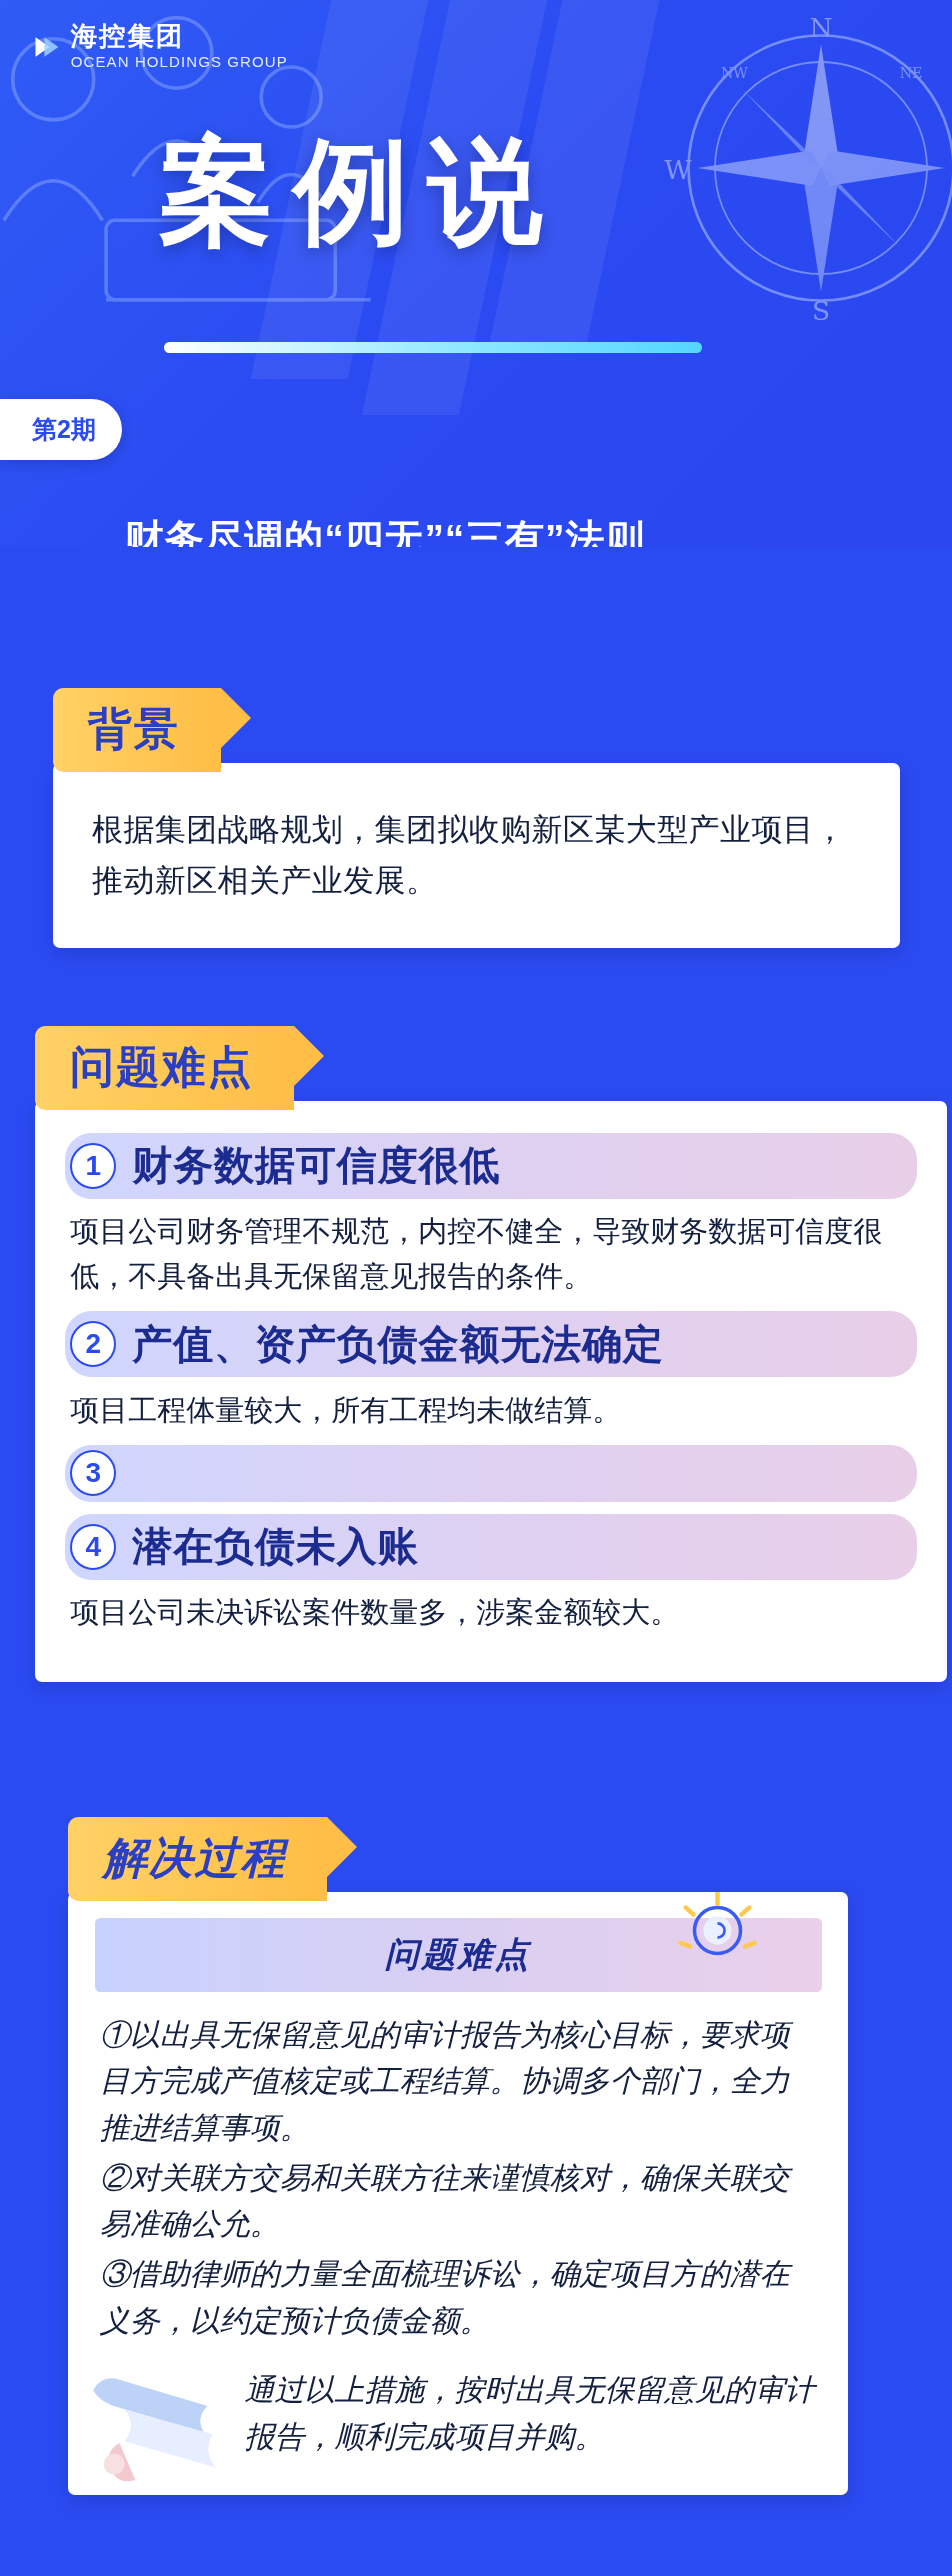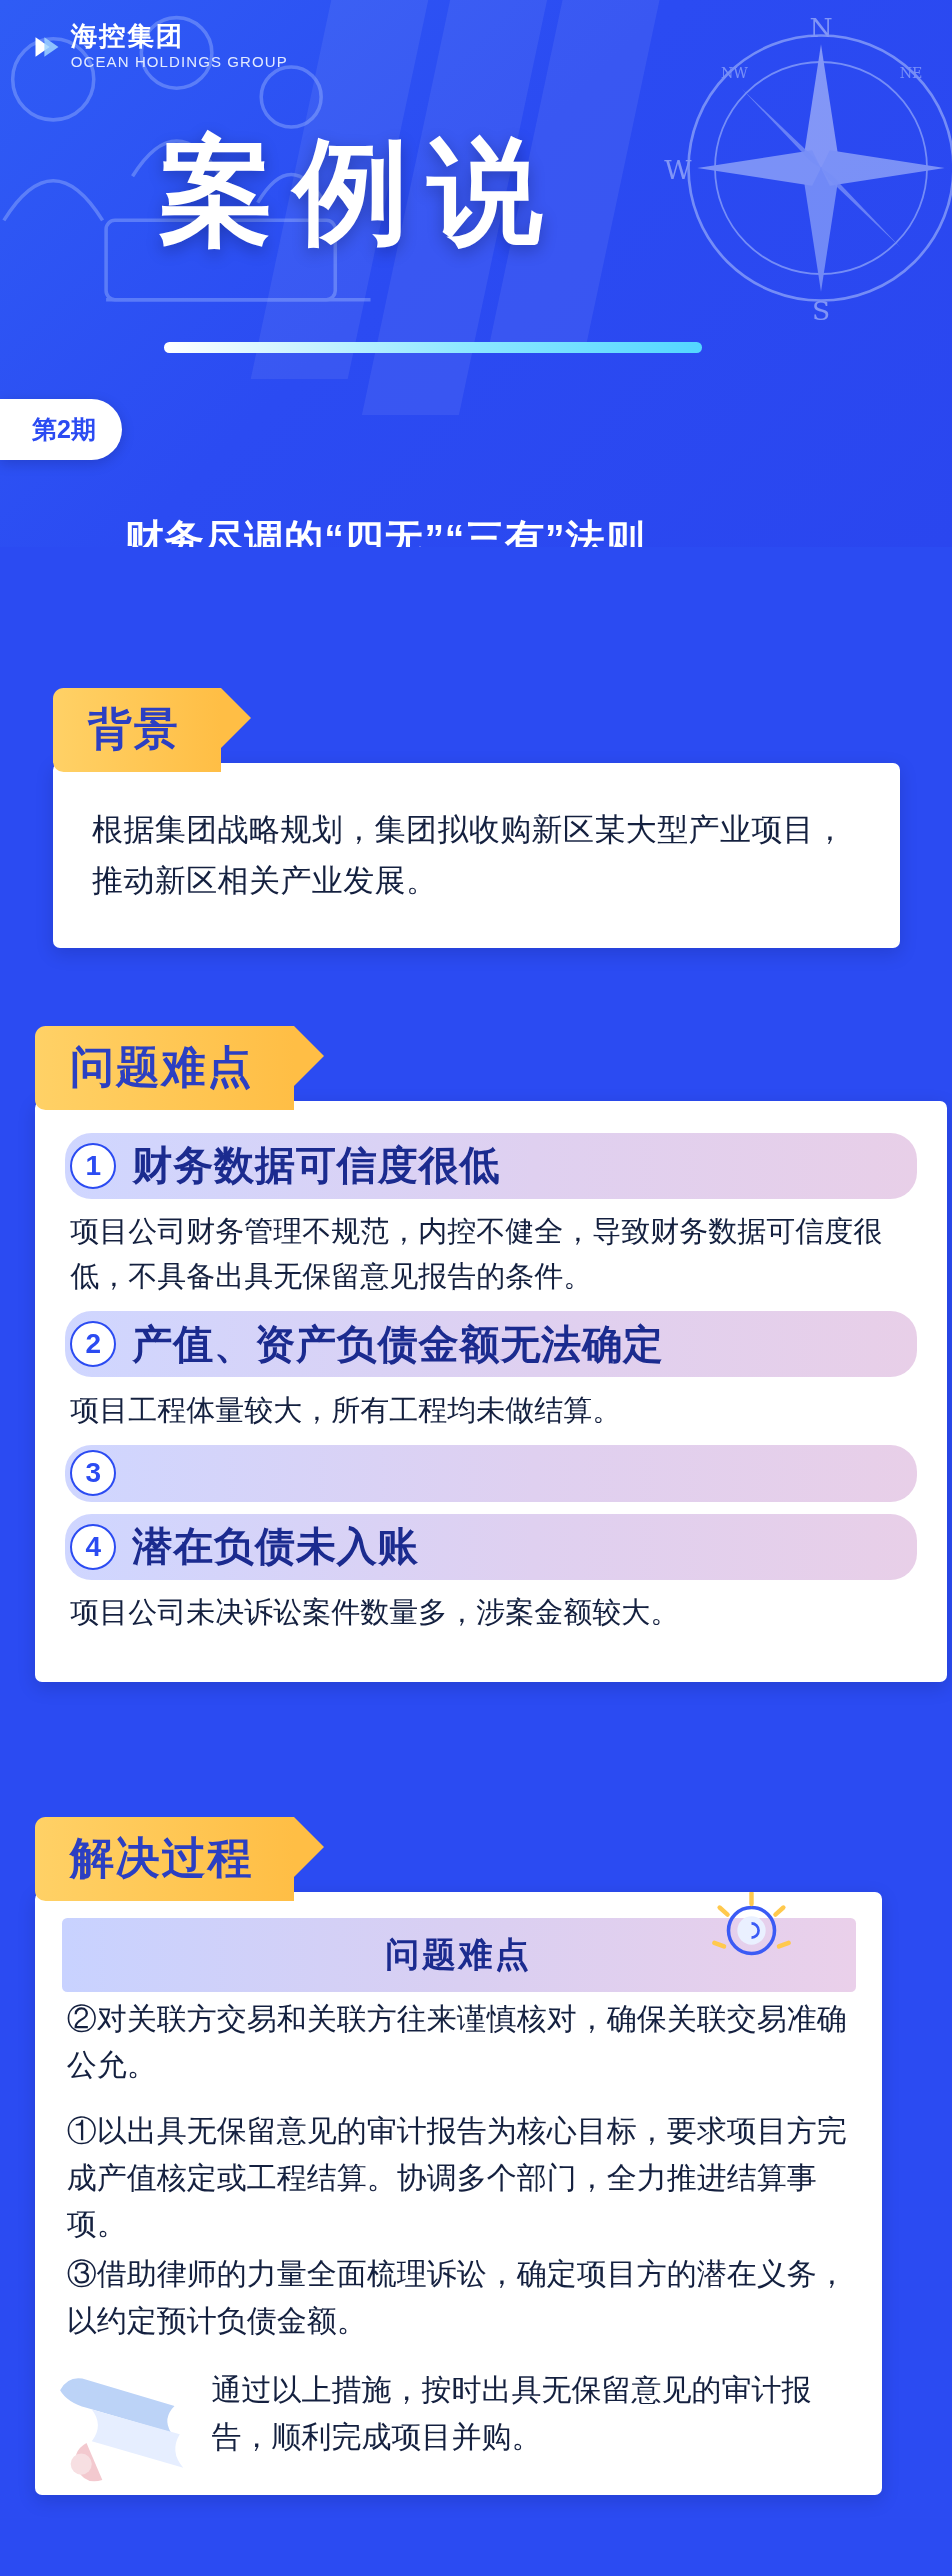--- a/index.html
+++ b/index.html
@@ -191,21 +191,21 @@
     letter-spacing: 0.9px;
   }
   .prob-body {
     color: #14203f;
     font-size: 29px;
     line-height: 1.55;
     padding: 10.6px 5.3px 0 5.3px;
   }
 
   
-  .sol-section { position: absolute; left: 35px; top: 1817px; width: 847px; }
+  .sol-section { position: absolute; left: 68px; top: 1817px; width: 780px; font-style: italic; }
   .sol-card {
     margin-top: -8.8px;
     padding: 26.5px 26.5px 35px 26.5px;
     position: relative;
     overflow: hidden;
   }
   .sol-banner {
     background: linear-gradient(90deg, #c8d2ff 0%, #d9cff2 50%, #ead0ea 100%);
     border-radius: 5.3px;
     text-align: center;
@@ -357,22 +357,22 @@
         <g stroke="#ffc94d" stroke-width="5" stroke-linecap="round">
           <path d="M48 6 v12"></path>
             <path d="M84 22 l-9 8"></path>
             <path d="M12 22 l9 8"></path>
           <path d="M90 62 l-11 4"></path>
             <path d="M6 62 l11 4"></path>
         </g>
       </svg>
     </div>
 
+    <div class="sol-text">①以出具无保留意见的审计报告为核心目标，要求项目方完成产值核定或工程结算。协调多个部门，全力推进结算事项。</div>
     <div class="sol-text" style="padding-top:3.5px">②对关联方交易和关联方往来谨慎核对，确保关联交易准确公允。</div>
-    <div class="sol-text">①以出具无保留意见的审计报告为核心目标，要求项目方完成产值核定或工程结算。协调多个部门，全力推进结算事项。</div>
     <div class="sol-text" style="padding-top:3.5px">③借助律师的力量全面梳理诉讼，确定项目方的潜在义务，以约定预计负债金额。</div>
 
     <div class="sol-concl">通过以上措施，按时出具无保留意见的审计报告，顺利完成项目并购。</div>
 
     <svg class="scroll-icon" viewBox="0 0 180 150">
       <path d="M10 40 q10 -18 30 -12 l100 30 q-14 14 -4 30 l-96 -28 q-22 -6 -30 -20 z" fill="#bcd3f7"></path>
       <path d="M46 62 l100 28 q-12 20 4 38 l-104 -30 q14 -18 0 -36 z" fill="#e6eeff"></path>
       <path d="M40 100 q-18 10 -10 30 q8 18 28 12" fill="#f3c9cf"></path>
       <circle cx="34" cy="124" r="12" fill="#f7dfe2"></circle>
     </svg>

